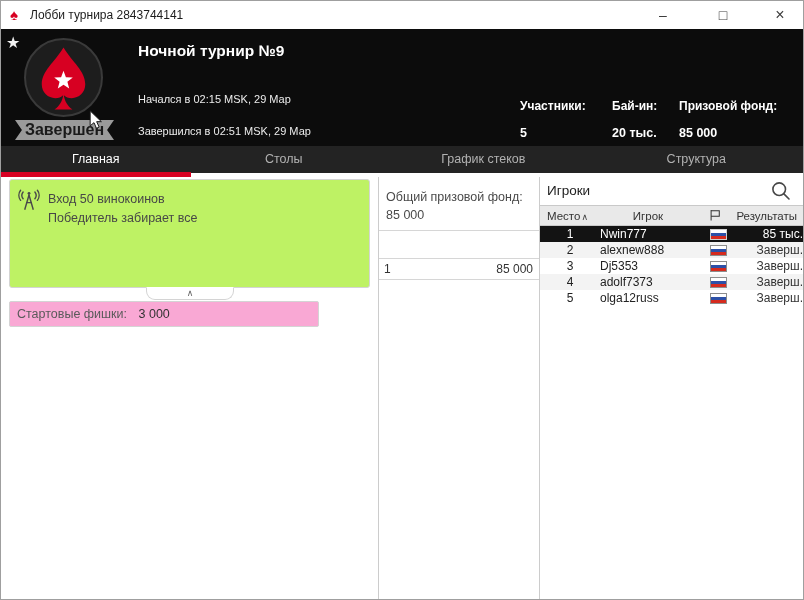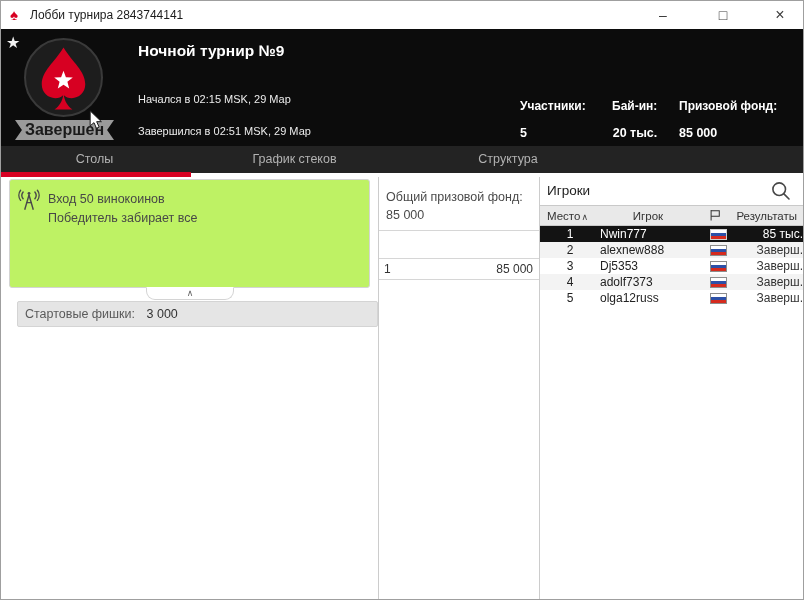--- a/index.html
+++ b/index.html
@@ -21,21 +21,21 @@
         background:#1d1d1d;border:2px solid #3a3a3a;box-sizing:border-box;}
   .ribbon{position:absolute;left:14px;top:91px;width:99px;height:20px;background:#9a9a9a;
           clip-path:polygon(0 0,100% 0,93% 50%,100% 100%,0 100%,7% 50%);
           color:#1a1a1a;font-size:16px;font-weight:bold;text-align:center;line-height:20px;}
   .h-title{position:absolute;left:137px;top:13px;font-size:15.5px;font-weight:bold;color:#fff;}
   .h-started{position:absolute;left:137px;top:64px;font-size:11px;color:#ececec;}
   .h-ended{position:absolute;left:137px;top:96px;font-size:11px;color:#ececec;}
   .stat{position:absolute;top:70px;color:#fff;}
   .stat .s-label{font-size:12px;font-weight:bold;display:block;}
   .stat .s-value{font-size:12.5px;font-weight:bold;display:block;margin-top:13px;}
-  .stat1{left:519px;} .stat2{left:611px;text-align:right;} .stat3{left:678px;}
+  .stat1{left:519px;} .stat2{left:611px;} .stat3{left:678px;}
   .cursor{position:absolute;left:85px;top:80px;z-index:6;}
 
   
   .tabbar{position:absolute;top:145px;left:0;right:0;height:27px;background:#232323;display:flex;}
   .tab{line-height:27px;text-align:center;font-size:12.5px;color:#b2b2b2;cursor:default;}
   .tab.active{color:#fff;}
   .t1{width:190px;} .t2{width:187px;} .t3{width:213px;} .t4{width:214px;}
   .active-underline{position:absolute;top:171px;left:0;width:190px;height:5px;background:#d70022;z-index:3;}
 
   
@@ -46,23 +46,23 @@
   
   .info-box{position:absolute;left:8px;top:6px;width:361px;height:109px;
             border:1px solid #d4d4d4;border-radius:3px;box-sizing:border-box;background:#bef264;}
   .antenna{position:absolute;left:7px;top:9px;}
   .info-line{position:absolute;left:38px;font-size:12.5px;color:#474747;}
   .il1{top:12px;} .il2{top:31px;}
   .notch{position:absolute;left:136px;bottom:-13px;width:88px;height:13px;background:#fff;
          border:1px solid #d4d4d4;border-top:1px solid #fff;border-radius:0 0 9px 9px;
          text-align:center;box-sizing:border-box;cursor:default;}
   .notch-chev{font-size:9px;color:#666;line-height:10px;display:block;}
-  .chips-box{position:absolute;left:8px;top:128px;width:361px;height:26px;
+  .chips-box{position:absolute;left:8px;top:128px;width:310px;height:26px;
              border:1px solid #d4d4d4;border-radius:2px;box-sizing:border-box;
-             line-height:24px;font-size:12.5px;padding-left:7px;background:#e5e5e5;margin-left:8px;}
+             line-height:24px;font-size:12.5px;padding-left:7px;background:#f9a8d4;}
   .chips-label{color:#5a5a5a;} .chips-value{color:#333;margin-left:8px;}
 
   
   .prize-head{position:absolute;left:385px;top:15px;font-size:12.5px;color:#4a4a4a;line-height:18px;}
   .hline{position:absolute;left:378px;width:160px;height:1px;background:#d6d6d6;}
   .hl1{top:57px;} .hl2{top:85px;} .hl3{top:106px;}
   .payout-row{position:absolute;left:378px;top:86px;width:160px;height:20px;display:flex;
               align-items:center;font-size:12px;color:#333;}
   .po-place{padding-left:5px;} .po-amount{flex:1;text-align:right;padding-right:6px;}
 
@@ -133,20 +133,21 @@
     </div>
 
     <div class="cursor">
       <svg width="20" height="22" viewBox="0 0 24 26">
         <path d="M5 2 L5 20 L9.6 16.2 L12.6 23 L15.8 21.5 L12.8 15 L18.5 15 Z" fill="#ffffff" stroke="#1a1a1a" stroke-width="1.2"></path>
       </svg>
     </div>
   </div>
 
   <div class="tabbar">
+    <div class="tab t1 active">Главная</div>
     <div class="tab t2">Столы</div>
     <div class="tab t3">График стеков</div>
     <div class="tab t4">Структура</div>
   </div>
   <div class="active-underline"></div>
 
   <div class="content">
     <div class="vdiv vdiv1"></div>
     <div class="vdiv vdiv2"></div>
 

